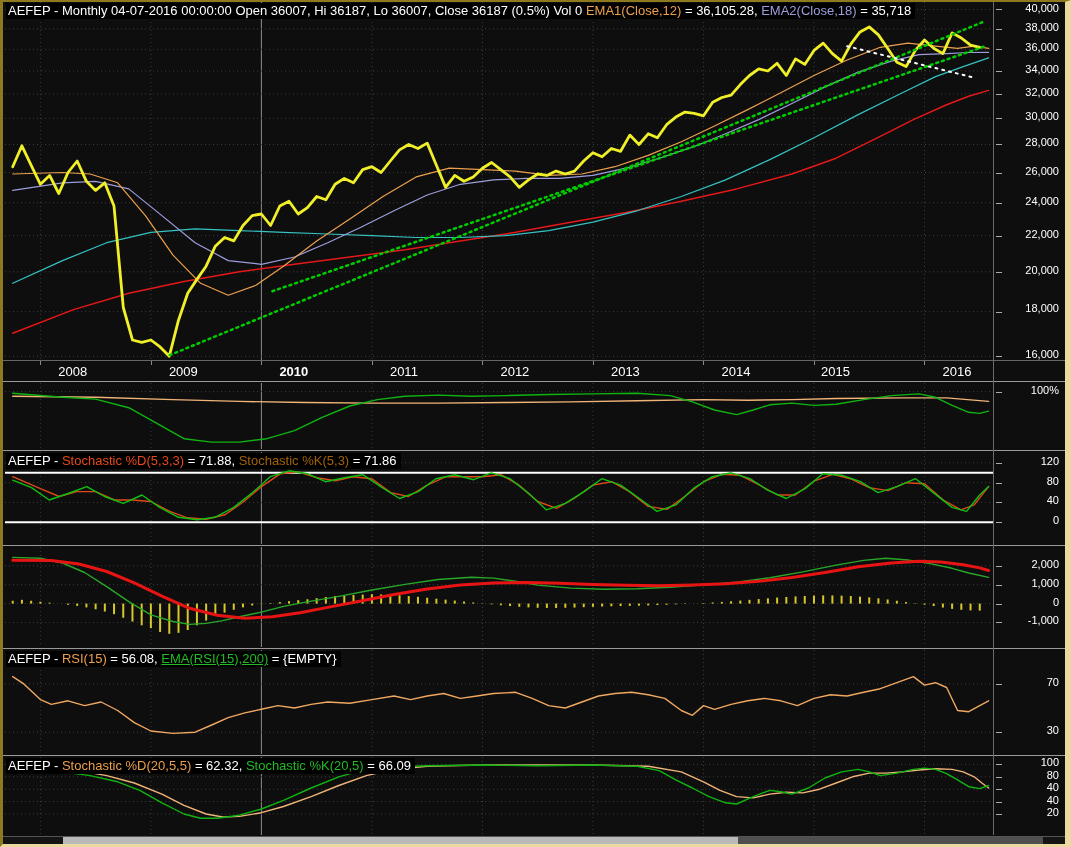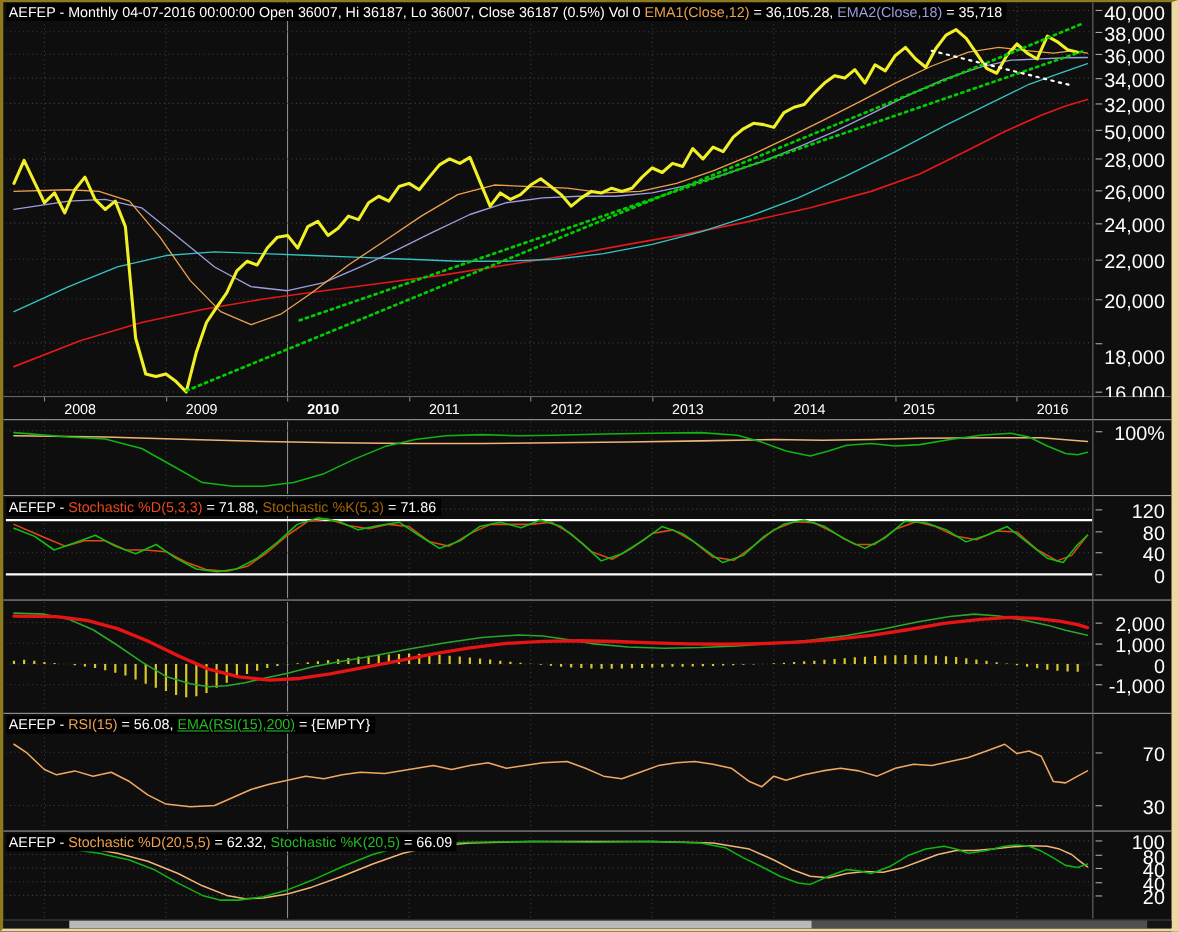--- a/index.html
+++ b/index.html
@@ -2,21 +2,21 @@
 <html><head>
 <meta charset="utf-8">
 <style>
   html,body{margin:0;padding:0;background:#3a3a3a;font-family:"Liberation Sans",sans-serif;}
   .frame{position:relative;width:1071px;height:847px;box-sizing:border-box;background:#0e0e0e;
          border-top:2px solid #8d7a1e;border-left:3px solid #8d7a1e;
          border-right:6px solid #ecd9a2;border-bottom:3px solid #ecd9a2;overflow:hidden;}
   .panel{position:absolute;left:2px;width:988px;overflow:hidden;}
   .panel svg{position:absolute;left:0;top:0;}
   .gutter{position:absolute;left:991px;width:71px;overflow:hidden;}
-  .ylab{position:absolute;right:6px;color:#fff;font-size:18px;white-space:nowrap;}
+  .ylab{position:absolute;right:6px;color:#fff;font-size:11px;white-space:nowrap;}
   .ydash{position:absolute;left:2px;width:6px;height:1px;background:#aaa;}
   .vline{position:absolute;left:990px;top:0;width:1px;height:833px;background:#6a6a6a;}
   .sep{position:absolute;left:0;width:1062px;height:1px;background:#9a9a9a;}
   .xrow{position:absolute;left:2px;top:359px;width:988px;height:20px;}
   .xtick{position:absolute;top:0;width:1px;height:4px;background:#888;}
   .xlab{position:absolute;top:3px;color:#fff;font-size:13px;}
   .xlab.bold{font-weight:bold;}
   .ptitle{position:absolute;left:1px;top:1px;background:#000;padding:0 4px 1px 2px;
           font-size:13px;white-space:nowrap;z-index:6;}
   .scroll{position:absolute;left:0;top:835px;width:1062px;height:7px;background:#262626;}
@@ -295,33 +295,33 @@
       <div class="ylab" style="top: -0.506217px;">40,000</div>
       <div class="ydash" style="top: 7.49378px;"></div>
       <div class="ylab" style="top: 18.9044px;">38,000</div>
       <div class="ydash" style="top: 26.9044px;"></div>
       <div class="ylab" style="top: 39.3647px;">36,000</div>
       <div class="ydash" style="top: 47.3647px;"></div>
       <div class="ylab" style="top: 60.9948px;">34,000</div>
       <div class="ydash" style="top: 68.9948px;"></div>
       <div class="ylab" style="top: 83.9366px;">32,000</div>
       <div class="ydash" style="top: 91.9366px;"></div>
-      <div class="ylab" style="top: 108.359px;">50,000</div>
+      <div class="ylab" style="top: 108.359px;">30,000</div>
       <div class="ydash" style="top: 116.359px;"></div>
       <div class="ylab" style="top: 134.468px;">28,000</div>
       <div class="ydash" style="top: 142.468px;"></div>
       <div class="ylab" style="top: 162.512px;">26,000</div>
       <div class="ydash" style="top: 170.512px;"></div>
       <div class="ylab" style="top: 192.802px;">24,000</div>
       <div class="ydash" style="top: 200.802px;"></div>
       <div class="ylab" style="top: 225.729px;">22,000</div>
       <div class="ydash" style="top: 233.729px;"></div>
       <div class="ylab" style="top: 261.797px;">20,000</div>
       <div class="ydash" style="top: 269.797px;"></div>
-      <div class="ylab" style="top: 313px;">18,000</div>
+      <div class="ylab" style="top: 300px;">18,000</div>
       <div class="ydash" style="top: 309.668px;"></div>
       <div class="ylab" style="top: 346.24px;">16,000</div>
       <div class="ydash" style="top: 354.24px;"></div>
     </div>
   <div class="gutter" style="top:381px;height:54px;">
       <div class="ylab" style="top: 0.608696px;">100%</div>
       <div class="ydash" style="top: 8.6087px;"></div>
     </div>
   <div class="gutter" style="top:450px;height:92px;">
       <div class="ylab" style="top: 2.88172px;">120</div>

